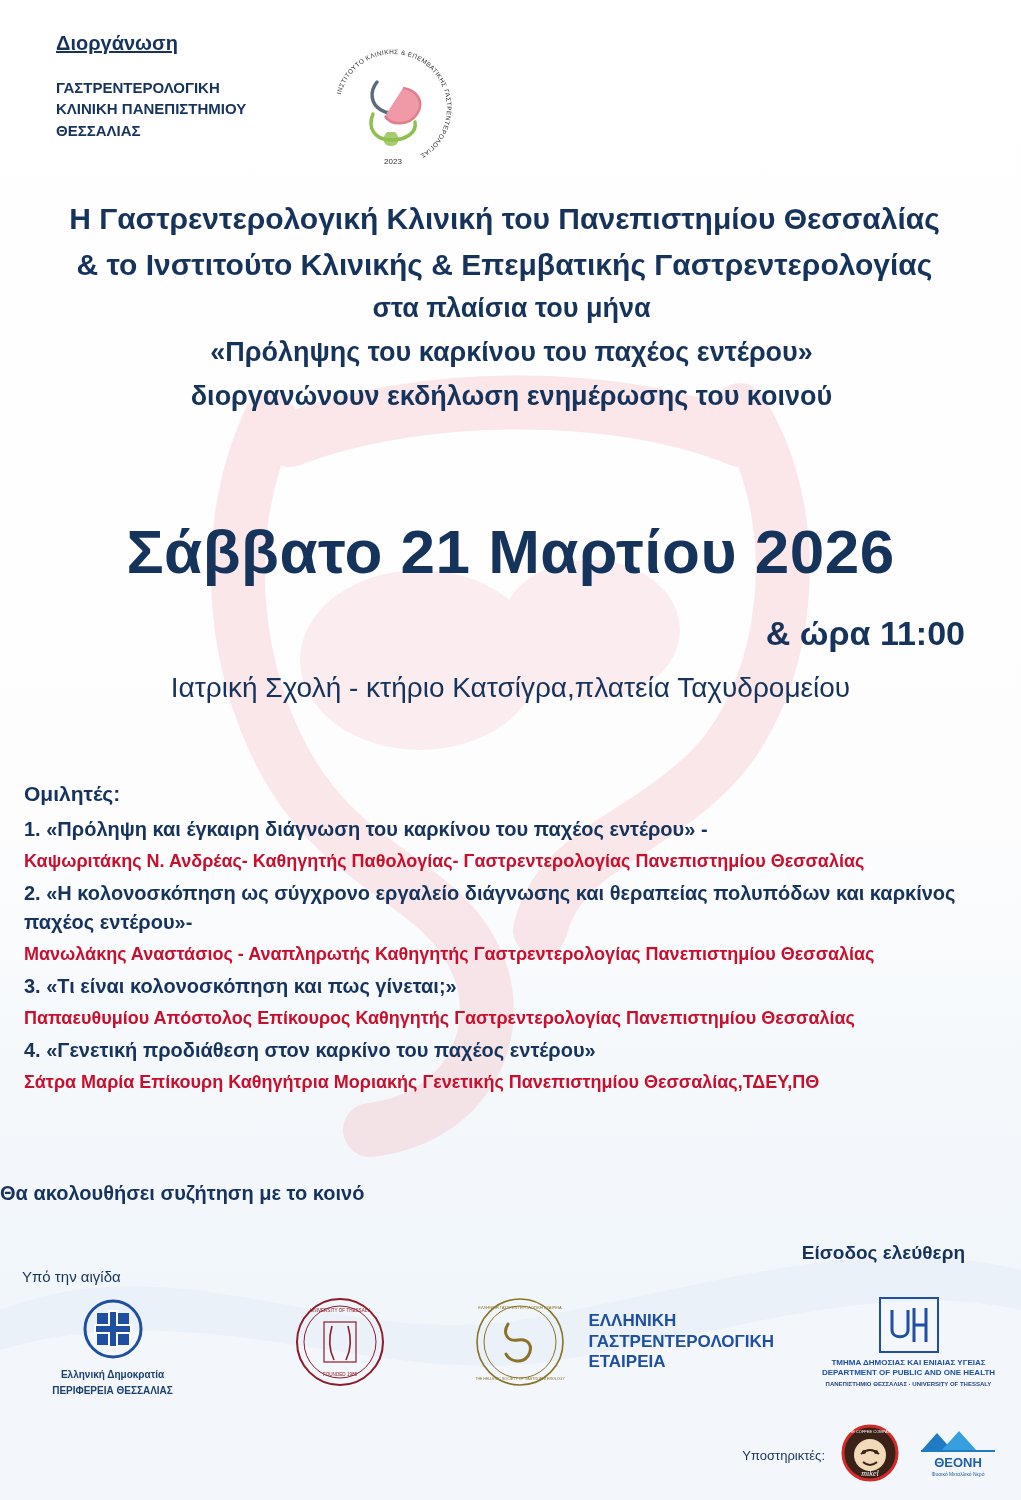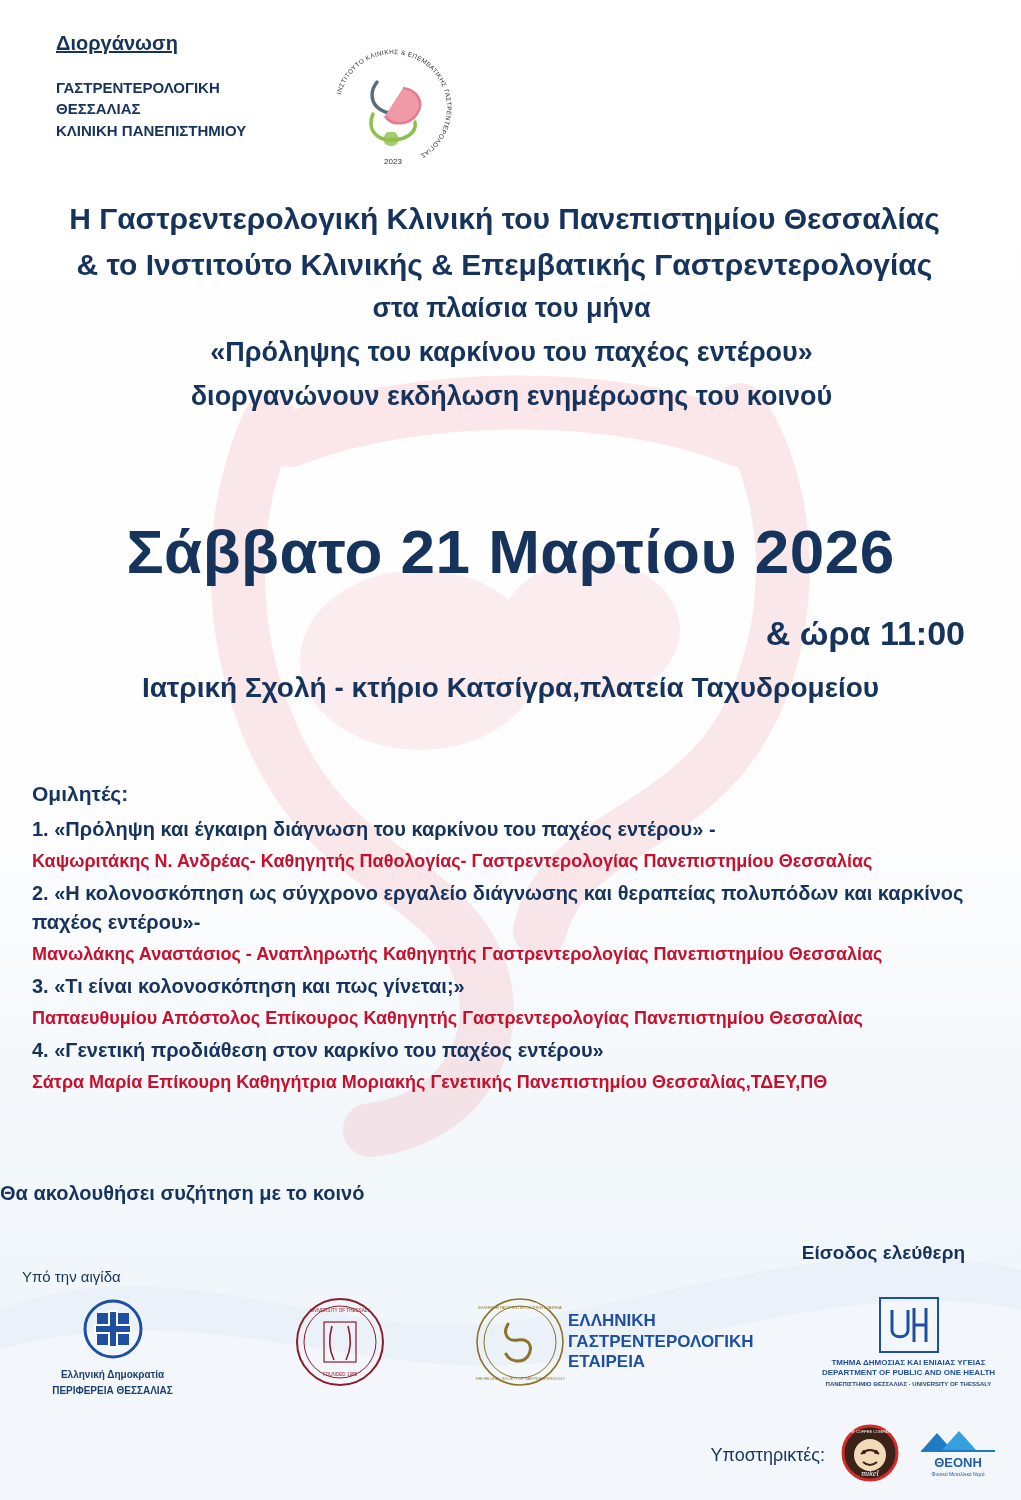--- a/index.html
+++ b/index.html
@@ -109,28 +109,28 @@
     font-weight: bold;
     color: #16335c;
   }
   .venue {
     position: absolute;
     left: 0;
     right: 0;
     top: 672px;
     text-align: center;
     font-size: 28px;
-    font-weight: bold;
+    font-weight: normal;
     color: #16335c;
   }
 
   
   .speakers {
     position: absolute;
-    left: 32px;
+    left: 24px;
     right: 24px;
     top: 782px;
   }
   .speakers-label {
     font-size: 21px;
     font-weight: bold;
     color: #16335c;
     margin-bottom: 9px;
   }
   .talk-title {
@@ -199,21 +199,21 @@
 
   .supporters {
     position: absolute;
     right: 20px;
     bottom: 14px;
     display: flex;
     align-items: center;
     gap: 16px;
   }
   .supporters .lbl {
-    font-size: 18px;
+    font-size: 13px;
     color: #16335c;
   }
 
   .heg-text {
     font-size: 17px;
     font-weight: bold;
     color: #1f4fa0;
     line-height: 1.22;
     text-align: left;
   }
@@ -243,22 +243,22 @@
 
   <svg class="bottom-wave" viewBox="0 0 1021 300" preserveAspectRatio="none" xmlns="http://www.w3.org/2000/svg">
     <path d="M0,110 C 180,40 340,150 520,120 C 700,90 860,30 1021,70 L1021,300 L0,300 Z" fill="#eaf1f8"></path>
     <path d="M0,150 C 200,90 380,190 560,160 C 740,130 880,80 1021,110 L1021,300 L0,300 Z" fill="#f3f7fb"></path>
   </svg>
 
   <div class="org-block">
     <div class="org-title">Διοργάνωση</div>
     <div class="org-name">
       <div>ΓΑΣΤΡΕΝΤΕΡΟΛΟΓΙΚΗ</div>
+      <div>ΚΛΙΝΙΚΗ ΠΑΝΕΠΙΣΤΗΜΙΟΥ</div>
       <div>ΘΕΣΣΑΛΙΑΣ</div>
-      <div>ΚΛΙΝΙΚΗ ΠΑΝΕΠΙΣΤΗΜΙΟΥ</div>
     </div>
   </div>
 
   <div class="logo-wrap">
     <svg viewBox="0 0 136 136" width="136" height="136" xmlns="http://www.w3.org/2000/svg">
       <defs>
         <path id="ringpath" d="M 68,68 m -54,0 a 54,54 0 1,1 108,0 a 54,54 0 1,1 -108,0"></path>
       </defs>
       <circle cx="68" cy="68" r="62" fill="#ffffff"></circle>
       <text font-size="6.4" font-family="Liberation Sans, sans-serif" fill="#2f2f2f" letter-spacing="0.4">
@@ -332,21 +332,21 @@
         <circle cx="46" cy="46" r="43" fill="none" stroke="#8e1b2b" stroke-width="2"></circle>
         <circle cx="46" cy="46" r="36" fill="none" stroke="#8e1b2b" stroke-width="1"></circle>
         <rect x="30" y="26" width="32" height="40" fill="none" stroke="#8e1b2b" stroke-width="1.2"></rect>
         <path d="M38 30 C 34 44, 36 56, 40 64" fill="none" stroke="#8e1b2b" stroke-width="1.6"></path>
         <path d="M54 30 C 58 44, 56 56, 52 64" fill="none" stroke="#8e1b2b" stroke-width="1.6"></path>
         <text x="46" y="16" text-anchor="middle" font-size="4.6" fill="#8e1b2b" font-family="Liberation Sans, sans-serif">UNIVERSITY OF THESSALY</text>
         <text x="46" y="80" text-anchor="middle" font-size="4.6" fill="#8e1b2b" font-family="Liberation Sans, sans-serif">FOUNDED 1985</text>
       </svg>
     </div>
 
-    <div class="sponsor" style="width:300px; display:flex; align-items:center; gap:2px; justify-content:flex-start;">
+    <div class="sponsor" style="width:300px; display:flex; align-items:center; gap:2px; justify-content:space-between;">
       <svg width="92" height="92" viewBox="0 0 92 92" xmlns="http://www.w3.org/2000/svg">
         <circle cx="46" cy="46" r="43" fill="none" stroke="#8a7327" stroke-width="1.6"></circle>
         <circle cx="46" cy="46" r="36" fill="none" stroke="#8a7327" stroke-width="1"></circle>
         <path d="M34 28 C 28 38, 34 46, 44 44 C 54 42, 60 50, 54 60 C 48 68, 36 66, 32 58" fill="none" stroke="#8a7327" stroke-width="3" stroke-linecap="round"></path>
         <text x="46" y="13" text-anchor="middle" font-size="4" fill="#8a7327" font-family="Liberation Sans, sans-serif">ΕΛΛΗΝΙΚΗ ΓΑΣΤΡΕΝΤΕΡΟΛΟΓΙΚΗ ΕΤΑΙΡΕΙΑ</text>
         <text x="46" y="84" text-anchor="middle" font-size="3.6" fill="#8a7327" font-family="Liberation Sans, sans-serif">THE HELLENIC SOCIETY OF GASTROENTEROLOGY</text>
       </svg>
       <div class="heg-text">
         <div>ΕΛΛΗΝΙΚΗ</div>
         <div>ΓΑΣΤΡΕΝΤΕΡΟΛΟΓΙΚΗ</div>

